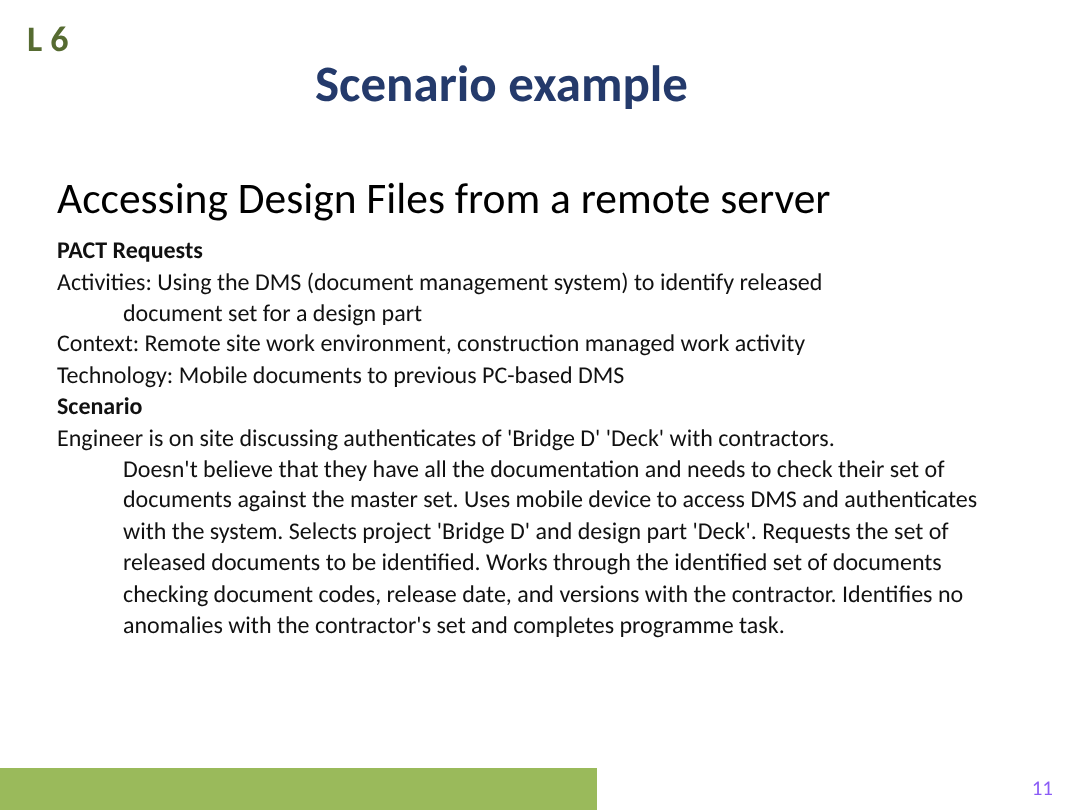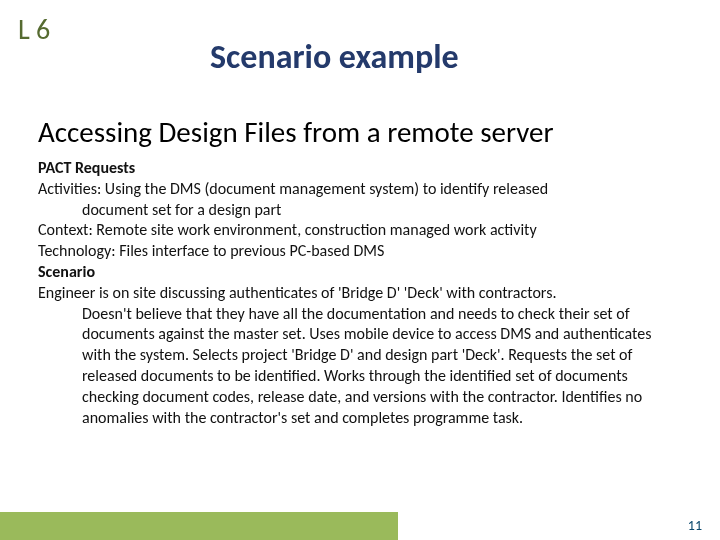--- a/index.html
+++ b/index.html
@@ -1,44 +1,44 @@
 <!DOCTYPE html>
 <html><head>
 <meta charset="utf-8">
 <style>
   * { margin: 0; padding: 0; box-sizing: border-box; }
   html, body { width: 720px; height: 540px; font-family: Calibri, "Segoe UI", Arial, sans-serif; background: #ffffff; color: #000; overflow: hidden; }
   .slide { position: relative; width: 720px; height: 540px; }
-  .badge { position: absolute; top: 12px; left: 18px; font-size: 28px; font-weight: 400; color: #566b31; }
+  .badge { position: absolute; top: 12px; left: 18px; font-size: 24px; font-weight: 700; color: #566b31; }
   .title { position: absolute; top: 20px; left: 210px; font-size: 34px; font-weight: 700; color: #243a6b; margin-top: 16px; }
   .subtitle { position: absolute; top: 114px; left: 38px; font-size: 29px; font-weight: 400; color: #000; }
   .body { position: absolute; top: 158px; left: 38px; right: 38px; font-size: 16px; line-height: 1.3; color: #111; }
   .body .b { font-weight: 700; }
   .body p { margin: 0; }
   .body .indent { padding-left: 44px; }
   .footer-bar { position: absolute; left: 0; bottom: 0; height: 28px; width: 398px; background: #9aba5b; }
-  .page-num { position: absolute; right: 18px; bottom: 6px; font-size: 14px; color: #0c4a6e; }
+  .page-num { position: absolute; right: 18px; bottom: 6px; font-size: 14px; color: #8b5cf6; }
 </style>
 </head>
 <body>
 
 <div class="slide">
 
   <div class="badge">L 6</div>
 
   <div class="title">Scenario example</div>
 
   <div class="subtitle">Accessing Design Files from a remote server</div>
 
   <div class="body">
     <p class="b">PACT Requests</p>
     <p>Activities: Using the DMS (document management system) to identify released</p>
     <p class="indent">document set for a design part</p>
     <p>Context: Remote site work environment, construction managed work activity</p>
-    <p>Technology: Files interface to previous PC-based DMS</p>
+    <p>Technology: Mobile documents to previous PC-based DMS</p>
     <p class="b">Scenario</p>
     <p>Engineer is on site discussing authenticates of 'Bridge D' 'Deck' with contractors.</p>
     <p class="indent">Doesn't believe that they have all the documentation and needs to check their set of documents against the master set. Uses mobile device to access DMS and authenticates with the system. Selects project 'Bridge D' and design part 'Deck'. Requests the set of released documents to be identified. Works through the identified set of documents checking document codes, release date, and versions with the contractor. Identifies no anomalies with the contractor's set and completes programme task.</p>
   </div>
 
   <div class="footer-bar"></div>
   <div class="page-num">11</div>
 
 </div>
 

